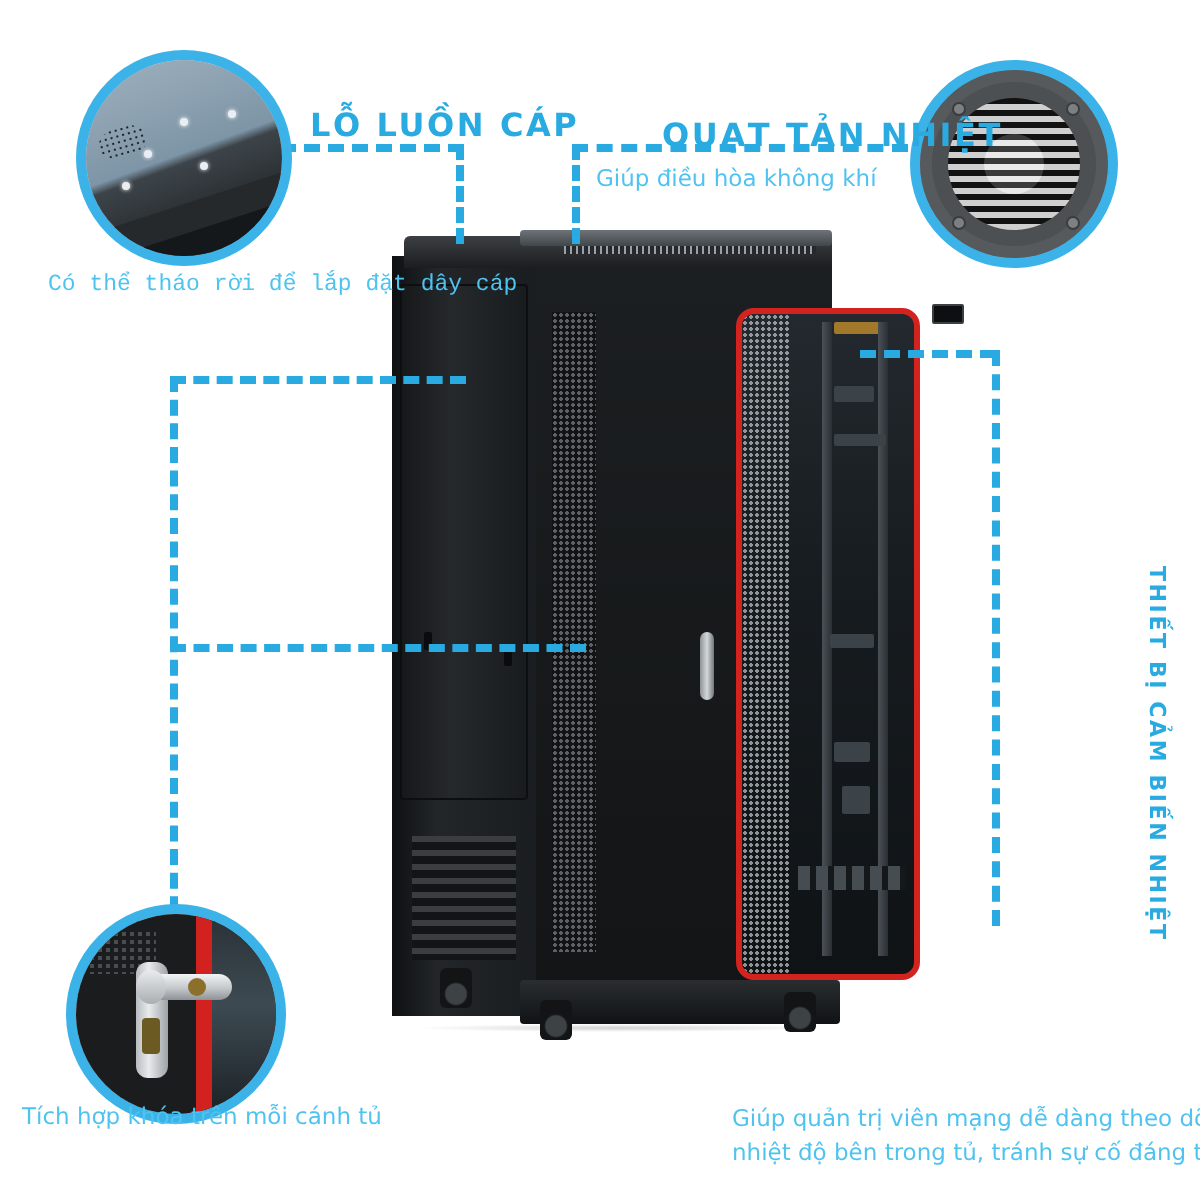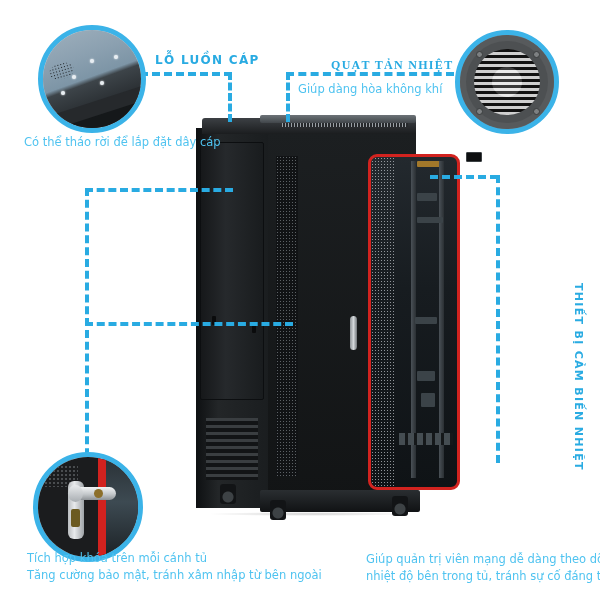--- a/index.html
+++ b/index.html
@@ -88,21 +88,21 @@
     font-size:9px;color:#16201c;letter-spacing:-.5px;line-height:1;}
   .th .coil{position:absolute;left:58%;top:44%;width:28%;height:16%;
     background:repeating-linear-gradient(115deg,#111 0 2px,transparent 2px 5px);
     border-radius:40%;transform:rotate(-6deg);}
   .th .plug{position:absolute;left:80%;top:42%;width:12%;height:9%;
     background:#141414;border-radius:2px;transform:rotate(-12deg);}
 
   
   .hdr{
     position:absolute;color:#29ABE2;font-weight:bold;
-    font-size:12px;letter-spacing:1.3px;white-space:nowrap;text-align:center;
+    font-size:16px;letter-spacing:1.3px;white-space:nowrap;text-align:center;
   }
   .body-txt{
     position:absolute;color:#4FC3F0;
     font-size:11.5px;line-height:17px;white-space:nowrap;
   }
   .vert{
     position:absolute;color:#29ABE2;font-weight:bold;font-size:11px;
     letter-spacing:1.3px;white-space:nowrap;
     transform-origin:0 0;transform:rotate(90deg);
   }
@@ -218,48 +218,47 @@
       <div class="strip2"></div>
       <div class="mesh"></div>
       <div class="scr" style="left:48%;top:30%;"></div>
       <div class="scr" style="left:72%;top:26%;"></div>
       <div class="scr" style="left:30%;top:46%;"></div>
       <div class="scr" style="left:18%;top:62%;"></div>
       <div class="scr" style="left:58%;top:52%;"></div>
     </div>
   </div>
   <div class="hdr" style="left:155px;top:53px;">LỖ LUỒN CÁP</div>
-  <div class="body-txt" style="left:24px;top:134px;">Có thể tháo rời để lắp đặt dây cáp</div>
+  <div class="body-txt" style="left:24px;top:134px;font-family:Liberation Mono, monospace;">Có thể tháo rời để lắp đặt dây cáp</div>
 
   <div class="circ" style="left:455px;top:30px;width:104px;height:104px;background:#6a6d6f;">
     <div class="fan-face">
       <div class="fan-ring"></div>
       <div class="fan-slats"></div>
       <div class="fan-hub"></div>
       <div class="fan-scr" style="left:17%;top:17%;"></div>
       <div class="fan-scr" style="left:78%;top:17%;"></div>
       <div class="fan-scr" style="left:17%;top:78%;"></div>
       <div class="fan-scr" style="left:78%;top:78%;"></div>
     </div>
   </div>
-  <div class="hdr" style="left:331px;top:58px;font-family:Liberation Serif, serif;">QUẠT TẢN NHIỆT</div>
-  <div class="body-txt" style="left:298px;top:81px;">Giúp dàng hòa không khí</div>
+  <div class="hdr" style="left:331px;top:58px;">QUẠT TẢN NHIỆT</div>
+  <div class="body-txt" style="left:298px;top:81px;">Giúp điều hòa không khí</div>
 
   <div class="circ" style="left:33px;top:452px;width:110px;height:110px;">
     <div class="lk">
       <div class="glass"></div>
       <div class="redbar"></div>
       <div class="perf"></div>
       <div class="plate"></div>
       <div class="handle"></div>
       <div class="knob"></div>
       <div class="kh"></div>
       <div class="badge"></div>
     </div>
   </div>
-  <div class="body-txt" style="left:27px;top:550px;">Tích hợp khóa trên mỗi cánh tủ</div>
-  <div class="body-txt" style="left:27px;top:567px;">Tăng cường bảo mật, tránh xâm nhập từ bên ngoài</div>
+  <div class="body-txt" style="left:11px;top:550px;">Tích hợp khóa trên mỗi cánh tủ</div>
 
   <div class="vert" style="left:585px;top:283px;">THIẾT BỊ CẢM BIẾN NHIỆT</div>
   <div class="body-txt" style="left:366px;top:551px;">Giúp quản trị viên mạng dễ dàng theo dõi</div>
   <div class="body-txt" style="left:366px;top:568px;">nhiệt độ bên trong tủ, tránh sự cố đáng tiếc</div>
 
 </div>
 
 </body></html>

